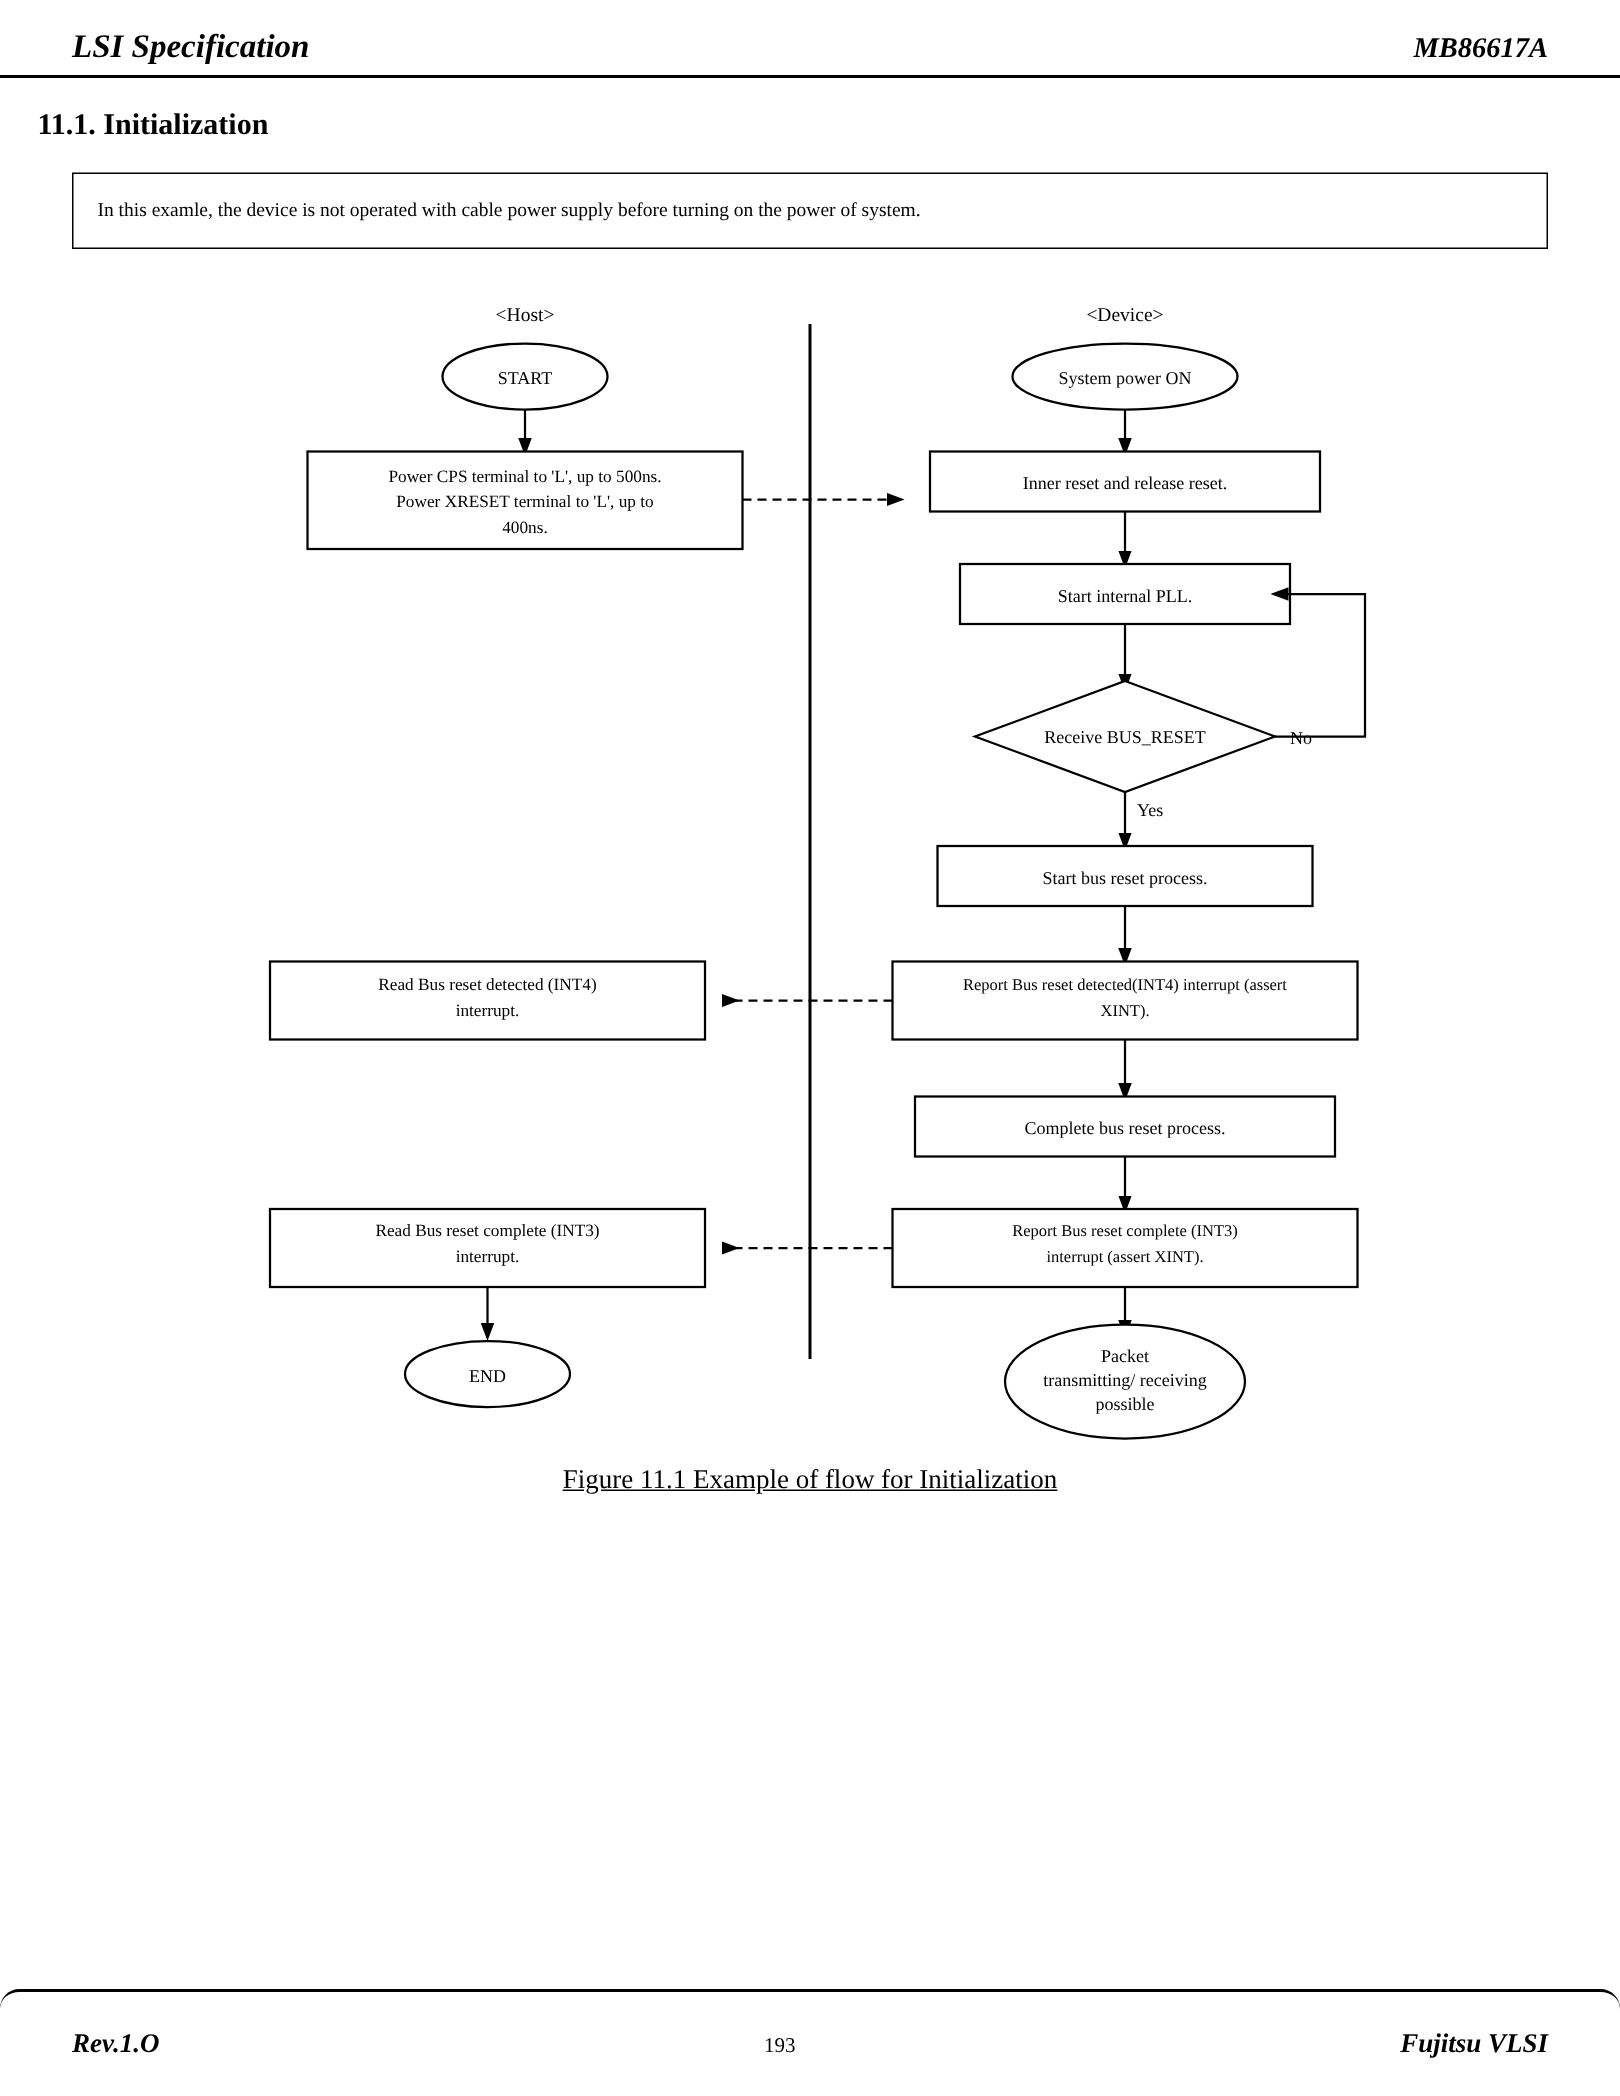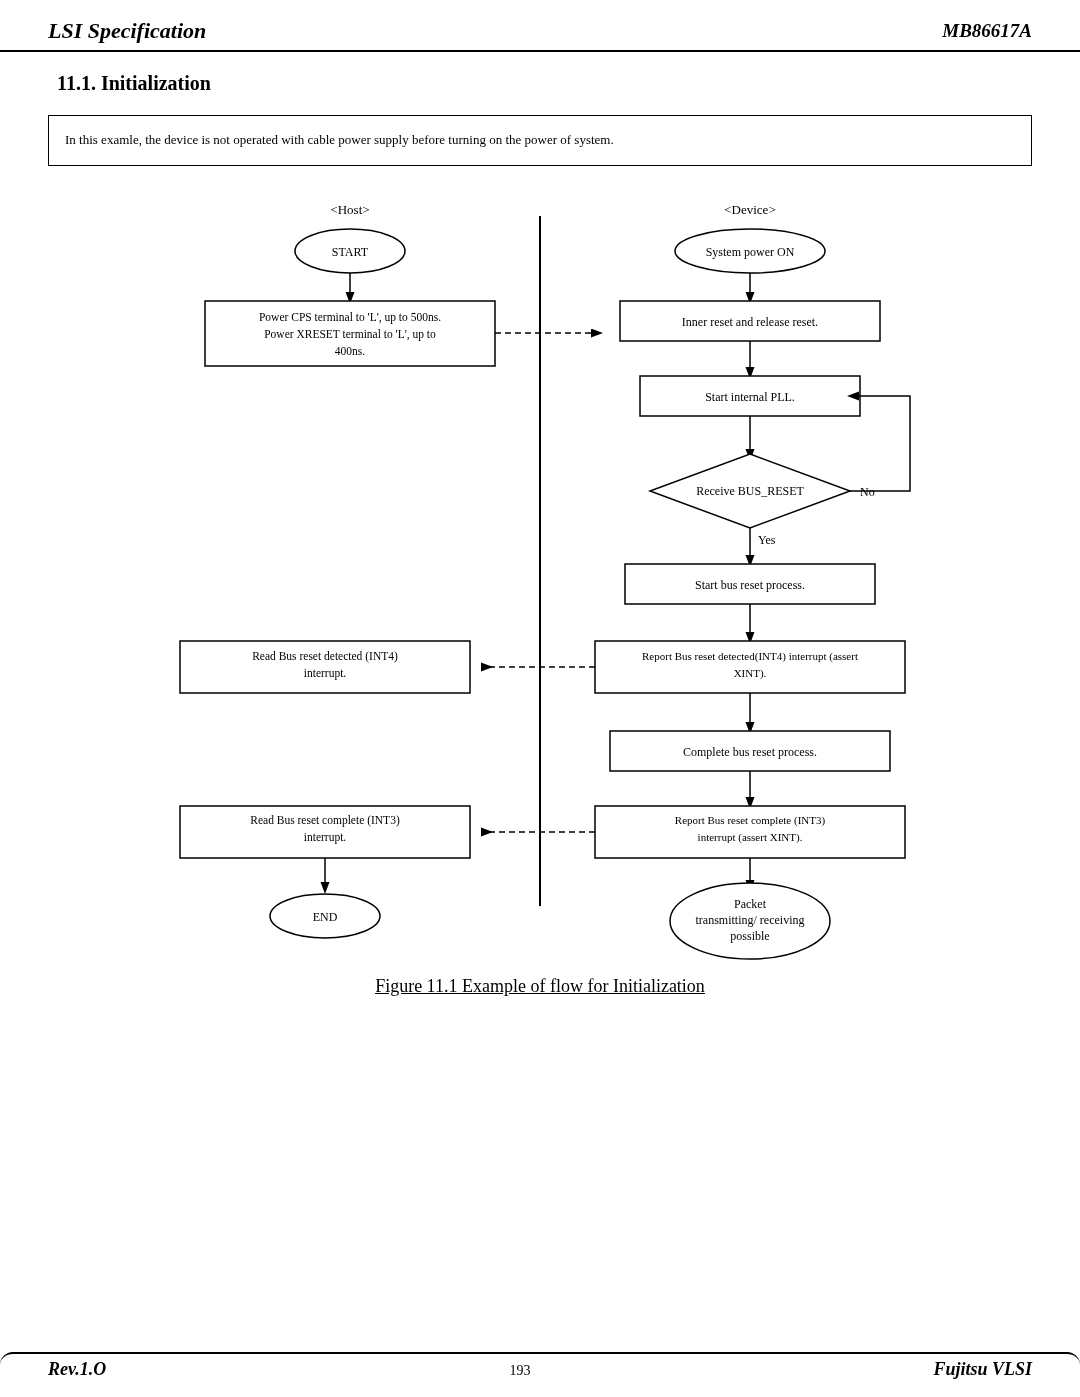--- a/index.html
+++ b/index.html
@@ -9,40 +9,40 @@
       width: 1080px;
       min-height: 1397px;
       position: relative;
       color: #000;
     }
 
     
     .page-header {
       display: flex;
       justify-content: space-between;
-      align-items: center;
+      align-items: flex-end;
       padding: 18px 48px 6px 48px;
       border-bottom: 2px solid #000;
     }
     .header-left {
       font-style: italic;
       font-size: 22px;
       font-weight: bold;
     }
     .header-right {
       font-style: italic;
       font-size: 19px;
       font-weight: bold;
     }
 
     
     .section-title {
       font-size: 20px;
       font-weight: bold;
-      padding: 20px 48px 10px 57px;
+      padding: 20px 48px 10px 25px;
     }
 
     
     .description-box {
       margin: 10px 48px 20px 48px;
       border: 1px solid #000;
       padding: 14px 16px;
       font-size: 13px;
       line-height: 1.6;
     }
@@ -64,28 +64,28 @@
       text-align: center;
       font-size: 18px;
       text-decoration: underline;
       margin-top: 10px;
       padding-bottom: 20px;
     }
 
     
     .page-footer {
       position: absolute;
-      bottom: 12px;
+      bottom: 0;
       left: 0;
       right: 0;
       border-top: 2px solid #000;
       display: flex;
       justify-content: space-between;
       align-items: baseline;
-      padding: 5px 48px;
+      padding: 24px 48px;
       font-size: 18px;
       font-style: italic;
       font-weight: bold;
       border-radius: 13px;
     }
     .footer-center {
       font-style: normal;
       font-weight: normal;
       font-size: 14px;
     }

